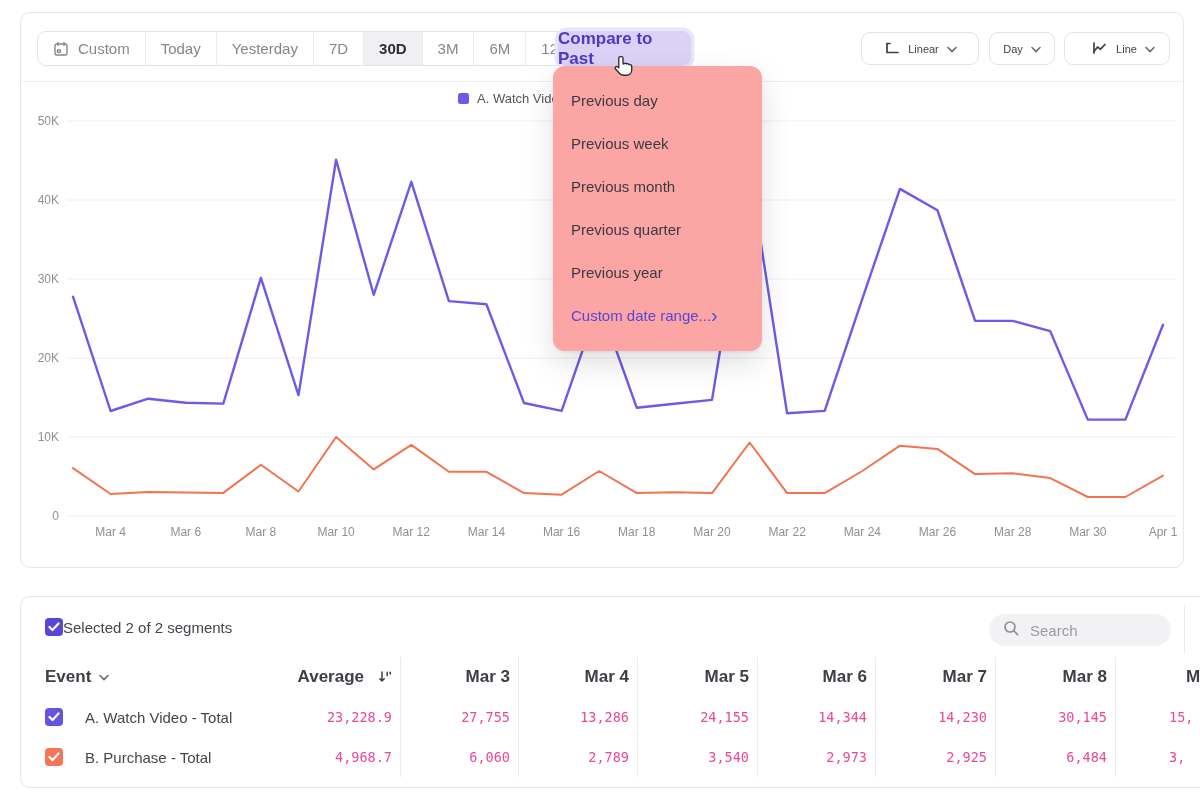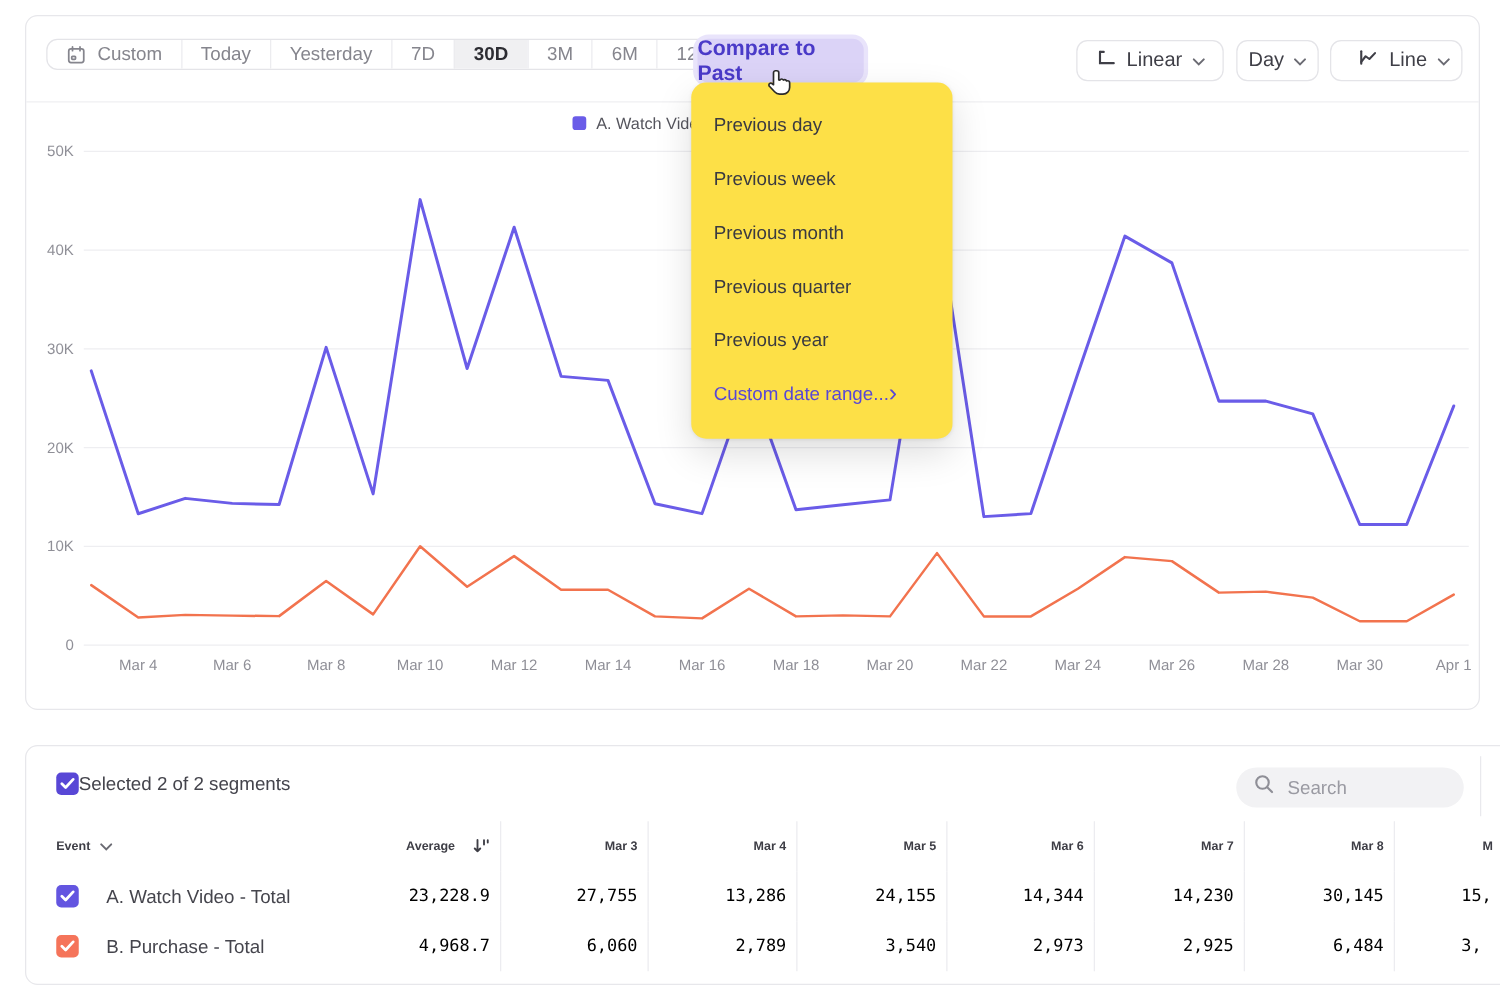--- a/index.html
+++ b/index.html
@@ -5,53 +5,53 @@
   * { box-sizing: border-box; margin:0; padding:0; }
   html,body { width:1200px; height:802px; }
   body { position:relative; overflow:hidden; background:#fff;
          font-family:"Liberation Sans", sans-serif; color:#3a3a42; }
 
   .card { position:absolute; background:#fff; border:1px solid #E7E7EB; border-radius:10px; }
   #chart-card { left:20px; top:12px; width:1164px; height:556px; }
   #table-card { left:20px; top:596px; width:1222px; height:192px; }
 
   
-  .range-group { position:absolute; left:16px; top:18px; height:25px; display:flex;
+  .range-group { position:absolute; left:16px; top:18px; height:35px; display:flex;
                  border:1px solid #E4E4E8; border-radius:9px; overflow:hidden; background:#fff; }
   .range-item { display:flex; align-items:center; gap:9px; padding:0 15px; font-size:15px;
                 color:#85858D; cursor:pointer; white-space:nowrap; }
   .range-item + .range-item { border-left:1px solid #ECECEF; }
   .range-item.active { background:#F0F0F2; color:#2D2D33; font-weight:700; }
 
   .compare-btn { position:absolute; left:537px; top:18px; height:35px; width:133px;
                  display:flex; align-items:center; justify-content:center;
                  background:#DBD3F7; color:#4A3AC8; font-size:17px; font-weight:600;
                  border-radius:9px; box-shadow:0 0 0 3.5px #E9E4FB; cursor:pointer; }
 
   .tool-btn { position:absolute; top:19px; height:33px; display:flex; align-items:center;
               justify-content:center; gap:8px; border:1px solid #E4E4E8; border-radius:9px;
-              font-size:16px; color:#3F3F47; font-weight:500; background:#fff; cursor:pointer; }
+              font-size:11px; color:#3F3F47; font-weight:500; background:#fff; cursor:pointer; }
   #linear-btn { left:840px; width:118px; }
   #day-btn    { left:968px; width:66px;  }
   #line-btn   { left:1043px; width:106px;padding-left:12px; }
 
   .toolbar-divider { position:absolute; left:0; right:0; top:68px; height:1px; background:#EFEFF2; }
 
   
   .legend { position:absolute; left:437px; top:78px; display:flex; gap:22px; z-index:5; }
   .legend-item { display:flex; align-items:center; gap:8px; font-size:13px; color:#55555D; }
   .legend-swatch { width:11px; height:11px; border-radius:2.5px; }
 
   
   #chart-svg { position:absolute; left:0; top:0; }
   #chart-svg text { font-family:"Liberation Sans", sans-serif; font-size:12px; fill:#8F8F97; }
 
   
   #compare-menu { position:absolute; left:553px; top:66px; width:209px; z-index:40;
-                  background:#fde047; border-radius:12px; padding:13px 0 14px;
+                  background:#fca5a5; border-radius:12px; padding:13px 0 14px;
                   box-shadow:0 1px 3px rgba(0,0,0,.07), 0 12px 30px rgba(0,0,0,.13); }
   .menu-item { height:43px; display:flex; align-items:center; padding:0 18px;
                font-size:15px; color:#3A3A41; cursor:pointer; }
   .menu-item.custom { color:#5847D6; justify-content:flex-start; }
   .menu-chevron { color:#5847D6; font-size:20px; line-height:1; transform:translateY(-1px); }
 
   
   #cursor { position:absolute; left:612px; top:55px; z-index:60; }
 
   
@@ -62,24 +62,24 @@
   .segments-label { font-size:15px; color:#44444C; }
   .search-pill { position:absolute; left:968px; top:17px; width:182px; height:32px;
                  background:#F2F2F4; border-radius:16px; display:flex; align-items:center;
                  gap:10px; padding:0 14px; cursor:text; }
   .search-text { font-size:15px; color:#9A9AA2; }
   .seg-right-divider { position:absolute; left:1163px; top:8px; width:1px; height:48px; background:#E9E9ED; }
 
   .table-grid { position:absolute; left:0; top:60px;
                 display:grid; grid-template-columns:240px 140px 118px 119px 120px 118px 120px 120px 147px; }
   .th, .td { display:flex; align-items:center; }
-  .th { height:40px; font-size:10px; font-weight:600; color:#3E3E46; }
+  .th { height:40px; font-size:17px; font-weight:600; color:#3E3E46; }
   .td { height:40px; }
   .cell-num { justify-content:flex-end; padding-right:8px; }
-  .td.cell-num { font-family:"DejaVu Sans Mono", monospace; font-size:13.5px; color:#000000; }
+  .td.cell-num { font-family:"DejaVu Sans Mono", monospace; font-size:13.5px; color:#ec4899; }
   .col-div { border-right:1px solid #ECECF0; }
   .cell-first { padding-left:24px; gap:8px; cursor:pointer; }
   .row-label { margin-left:14px; font-size:15px; color:#45454D; }
   .last-th { justify-content:flex-start; padding-left:70px; }
   .last-td { justify-content:flex-start; padding-left:53px; }
   .sort-icon { margin-left:7px; }
 </style>
 </head>
 <body>
 

